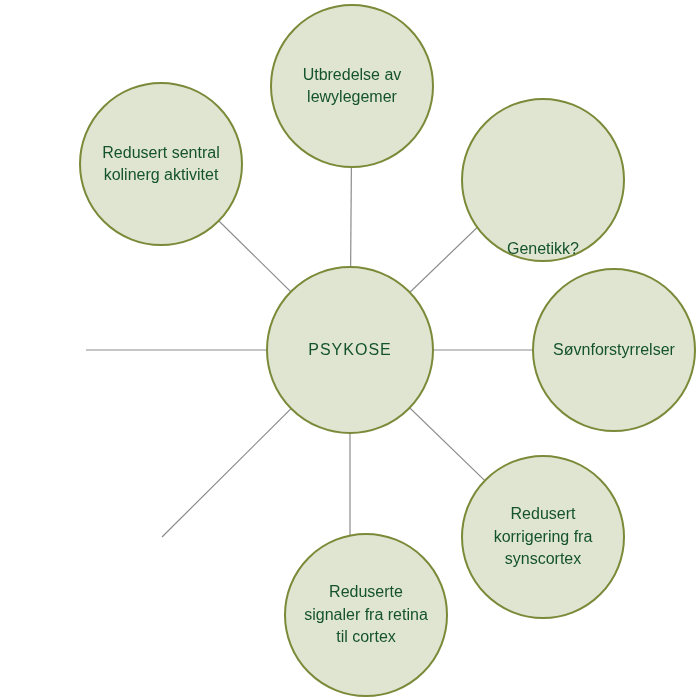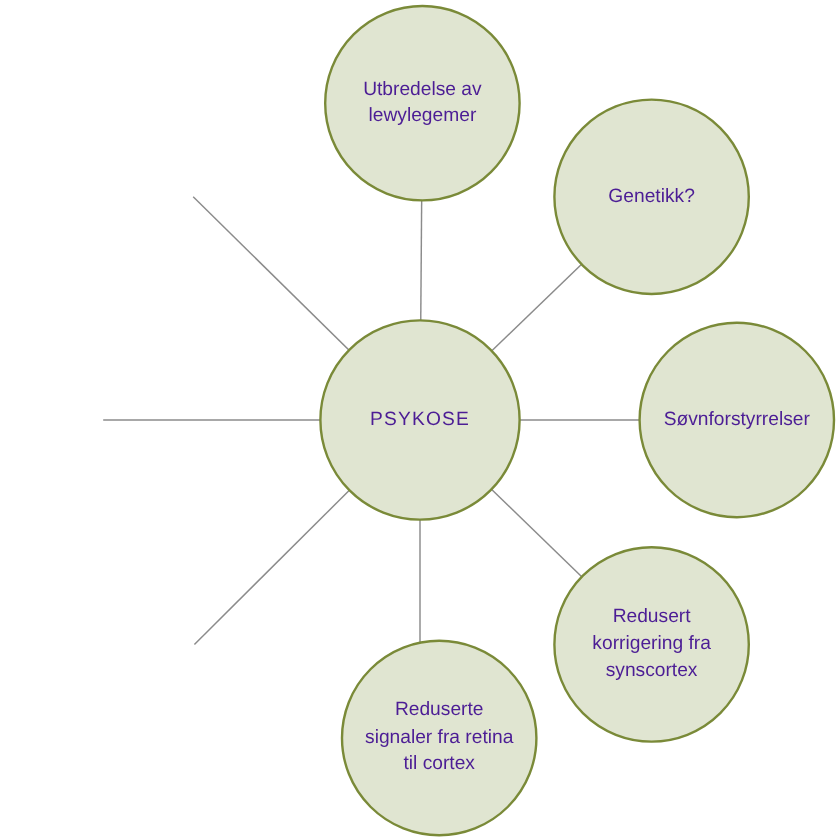--- a/index.html
+++ b/index.html
@@ -31,39 +31,39 @@
     width: 164px;
     height: 164px;
     border-radius: 50%;
     background: #e0e5d1;
     border: 2px solid #7a8a38;
     box-sizing: border-box;
     display: flex;
     align-items: center;
     justify-content: center;
     text-align: center;
-    color: #4c1d95;
+    color: #14532d;
     font-size: 16px;
     line-height: 1.4;
     white-space: pre-line;
   }
   .node-label {
     padding: 0 8px;
   }
   .node--center {
     width: 168px;
     height: 168px;
     left: 266px;
     top: 266px;
     letter-spacing: 1px;
     text-align: center;
   }
   .node--top        { left: 270px; top:   4px; }
   .node--top-left   { left:  79px; top:  82px; }
-  .node--top-right  { left: 461px; top:  82px; }
+  .node--top-right  { left: 461px; top:  98px; align-items: flex-end; }
   .node--left       { left:   4px; top: 268px; }
   .node--right      { left: 532px; top: 268px; }
   .node--bottom-left  { left:  80px; top: 455px; }
   .node--bottom-right { left: 461px; top: 455px; }
   .node--bottom     { left: 284px; top: 533px; justify-content: center; }
 </style>
 </head>
 <body>
 
 <div class="canvas">
@@ -103,14 +103,18 @@
   </div>
 
   <div class="node node--bottom">
     <div class="node-label">Reduserte
 signaler fra retina
 til cortex</div>
   </div>
 
 
 
+  <div class="node node--top-left">
+    <div class="node-label">Redusert sentral
+kolinerg aktivitet</div>
+  </div>
 
 </div>
 
 </body></html>

